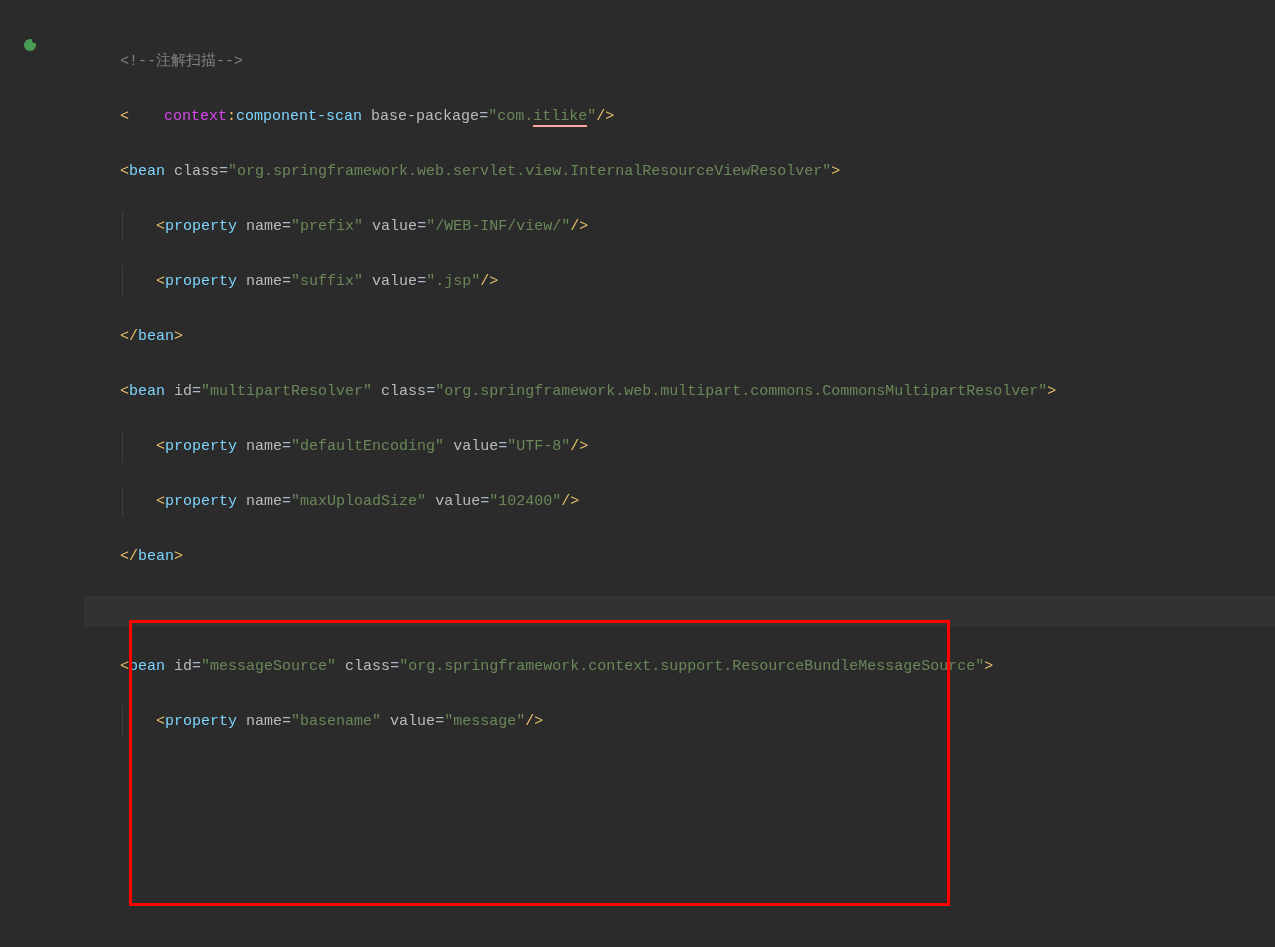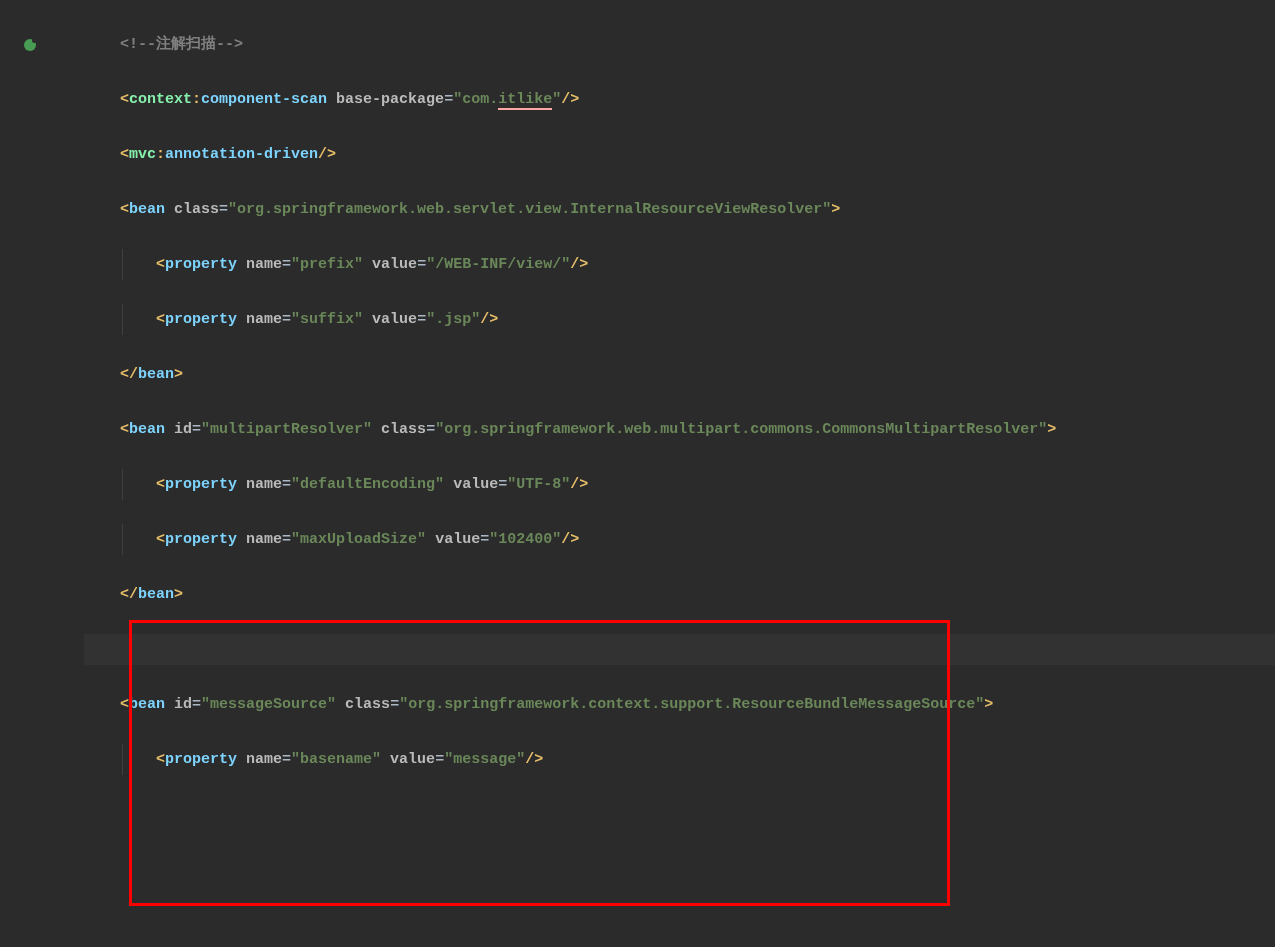--- a/index.html
+++ b/index.html
@@ -36,31 +36,30 @@
     position: absolute;
     width: 5px;
     height: 5px;
     background: #2b2b2b;
     border-radius: 50%;
     top: -1px;
     right: -1px;
   }
   .code {
     flex: 1;
-    padding-top: 5px;
+    padding-top: 22px;
     white-space: pre;
     position: relative;
-    font-weight: bold;
   }
   .line {
     height: 31px;
     line-height: 31px;
     position: relative;
   }
-  .ns { color: #86efac; }
+  .ns { color: #d946ef; margin-left: 35px; }
   .tag-name { color: #7dd3fc; }
   .attr { color: #bababa; }
   .eq { color: #a9b7c6; }
   .str { color: #6a8759; }
   .bracket { color: #e8bf6a; }
   .comment { color: #808080; }
   .indent-guide {
     border-left: 1px solid #404040;
     display: inline-block;
     height: 31px;
@@ -87,21 +86,20 @@
 </head>
 <body>
 
 <div class="editor">
   <div class="gutter">
     <span class="gutter-icon"></span>
   </div>
   <div class="code">
 <div class="line">    <span class="comment">&lt;!--注解扫描--&gt;</span></div>
 <div class="line">    <span class="bracket">&lt;</span><span class="ns">context</span><span class="bracket">:</span><span class="tag-name">component-scan</span><span class="attr"> base-package</span><span class="eq">=</span><span class="str">"com.</span><span class="str underline">itlike</span><span class="str">"</span><span class="bracket">/&gt;</span></div>
-<div class="line">    <span class="bracket">&lt;</span><span class="ns">mvc</span><span class="bracket">:</span><span class="tag-name">annotation-driven</span><span class="bracket">/&gt;</span></div>
 <div class="line">    <span class="bracket">&lt;</span><span class="tag-name">bean</span><span class="attr"> class</span><span class="eq">=</span><span class="str">"org.springframework.web.servlet.view.InternalResourceViewResolver"</span><span class="bracket">&gt;</span></div>
 <div class="line">    <span class="indent-guide"></span>    <span class="bracket">&lt;</span><span class="tag-name">property</span><span class="attr"> name</span><span class="eq">=</span><span class="str">"prefix"</span><span class="attr"> value</span><span class="eq">=</span><span class="str">"/WEB-INF/view/"</span><span class="bracket">/&gt;</span></div>
 <div class="line">    <span class="indent-guide"></span>    <span class="bracket">&lt;</span><span class="tag-name">property</span><span class="attr"> name</span><span class="eq">=</span><span class="str">"suffix"</span><span class="attr"> value</span><span class="eq">=</span><span class="str">".jsp"</span><span class="bracket">/&gt;</span></div>
 <div class="line">    <span class="bracket">&lt;/</span><span class="tag-name">bean</span><span class="bracket">&gt;</span></div>
 <div class="line">    <span class="bracket">&lt;</span><span class="tag-name">bean</span><span class="attr"> id</span><span class="eq">=</span><span class="str">"multipartResolver"</span><span class="attr"> class</span><span class="eq">=</span><span class="str">"org.springframework.web.multipart.commons.CommonsMultipartResolver"</span><span class="bracket">&gt;</span></div>
 <div class="line">    <span class="indent-guide"></span>    <span class="bracket">&lt;</span><span class="tag-name">property</span><span class="attr"> name</span><span class="eq">=</span><span class="str">"defaultEncoding"</span><span class="attr"> value</span><span class="eq">=</span><span class="str">"UTF-8"</span><span class="bracket">/&gt;</span></div>
 <div class="line">    <span class="indent-guide"></span>    <span class="bracket">&lt;</span><span class="tag-name">property</span><span class="attr"> name</span><span class="eq">=</span><span class="str">"maxUploadSize"</span><span class="attr"> value</span><span class="eq">=</span><span class="str">"102400"</span><span class="bracket">/&gt;</span></div>
 <div class="line">    <span class="bracket">&lt;/</span><span class="tag-name">bean</span><span class="bracket">&gt;</span></div>
 <div class="line carret-bg"> </div>
 <div class="line">    <span class="bracket">&lt;</span><span class="tag-name">bean</span><span class="attr"> id</span><span class="eq">=</span><span class="str">"messageSource"</span><span class="attr"> class</span><span class="eq">=</span><span class="str">"org.springframework.context.support.ResourceBundleMessageSource"</span><span class="bracket">&gt;</span></div>

